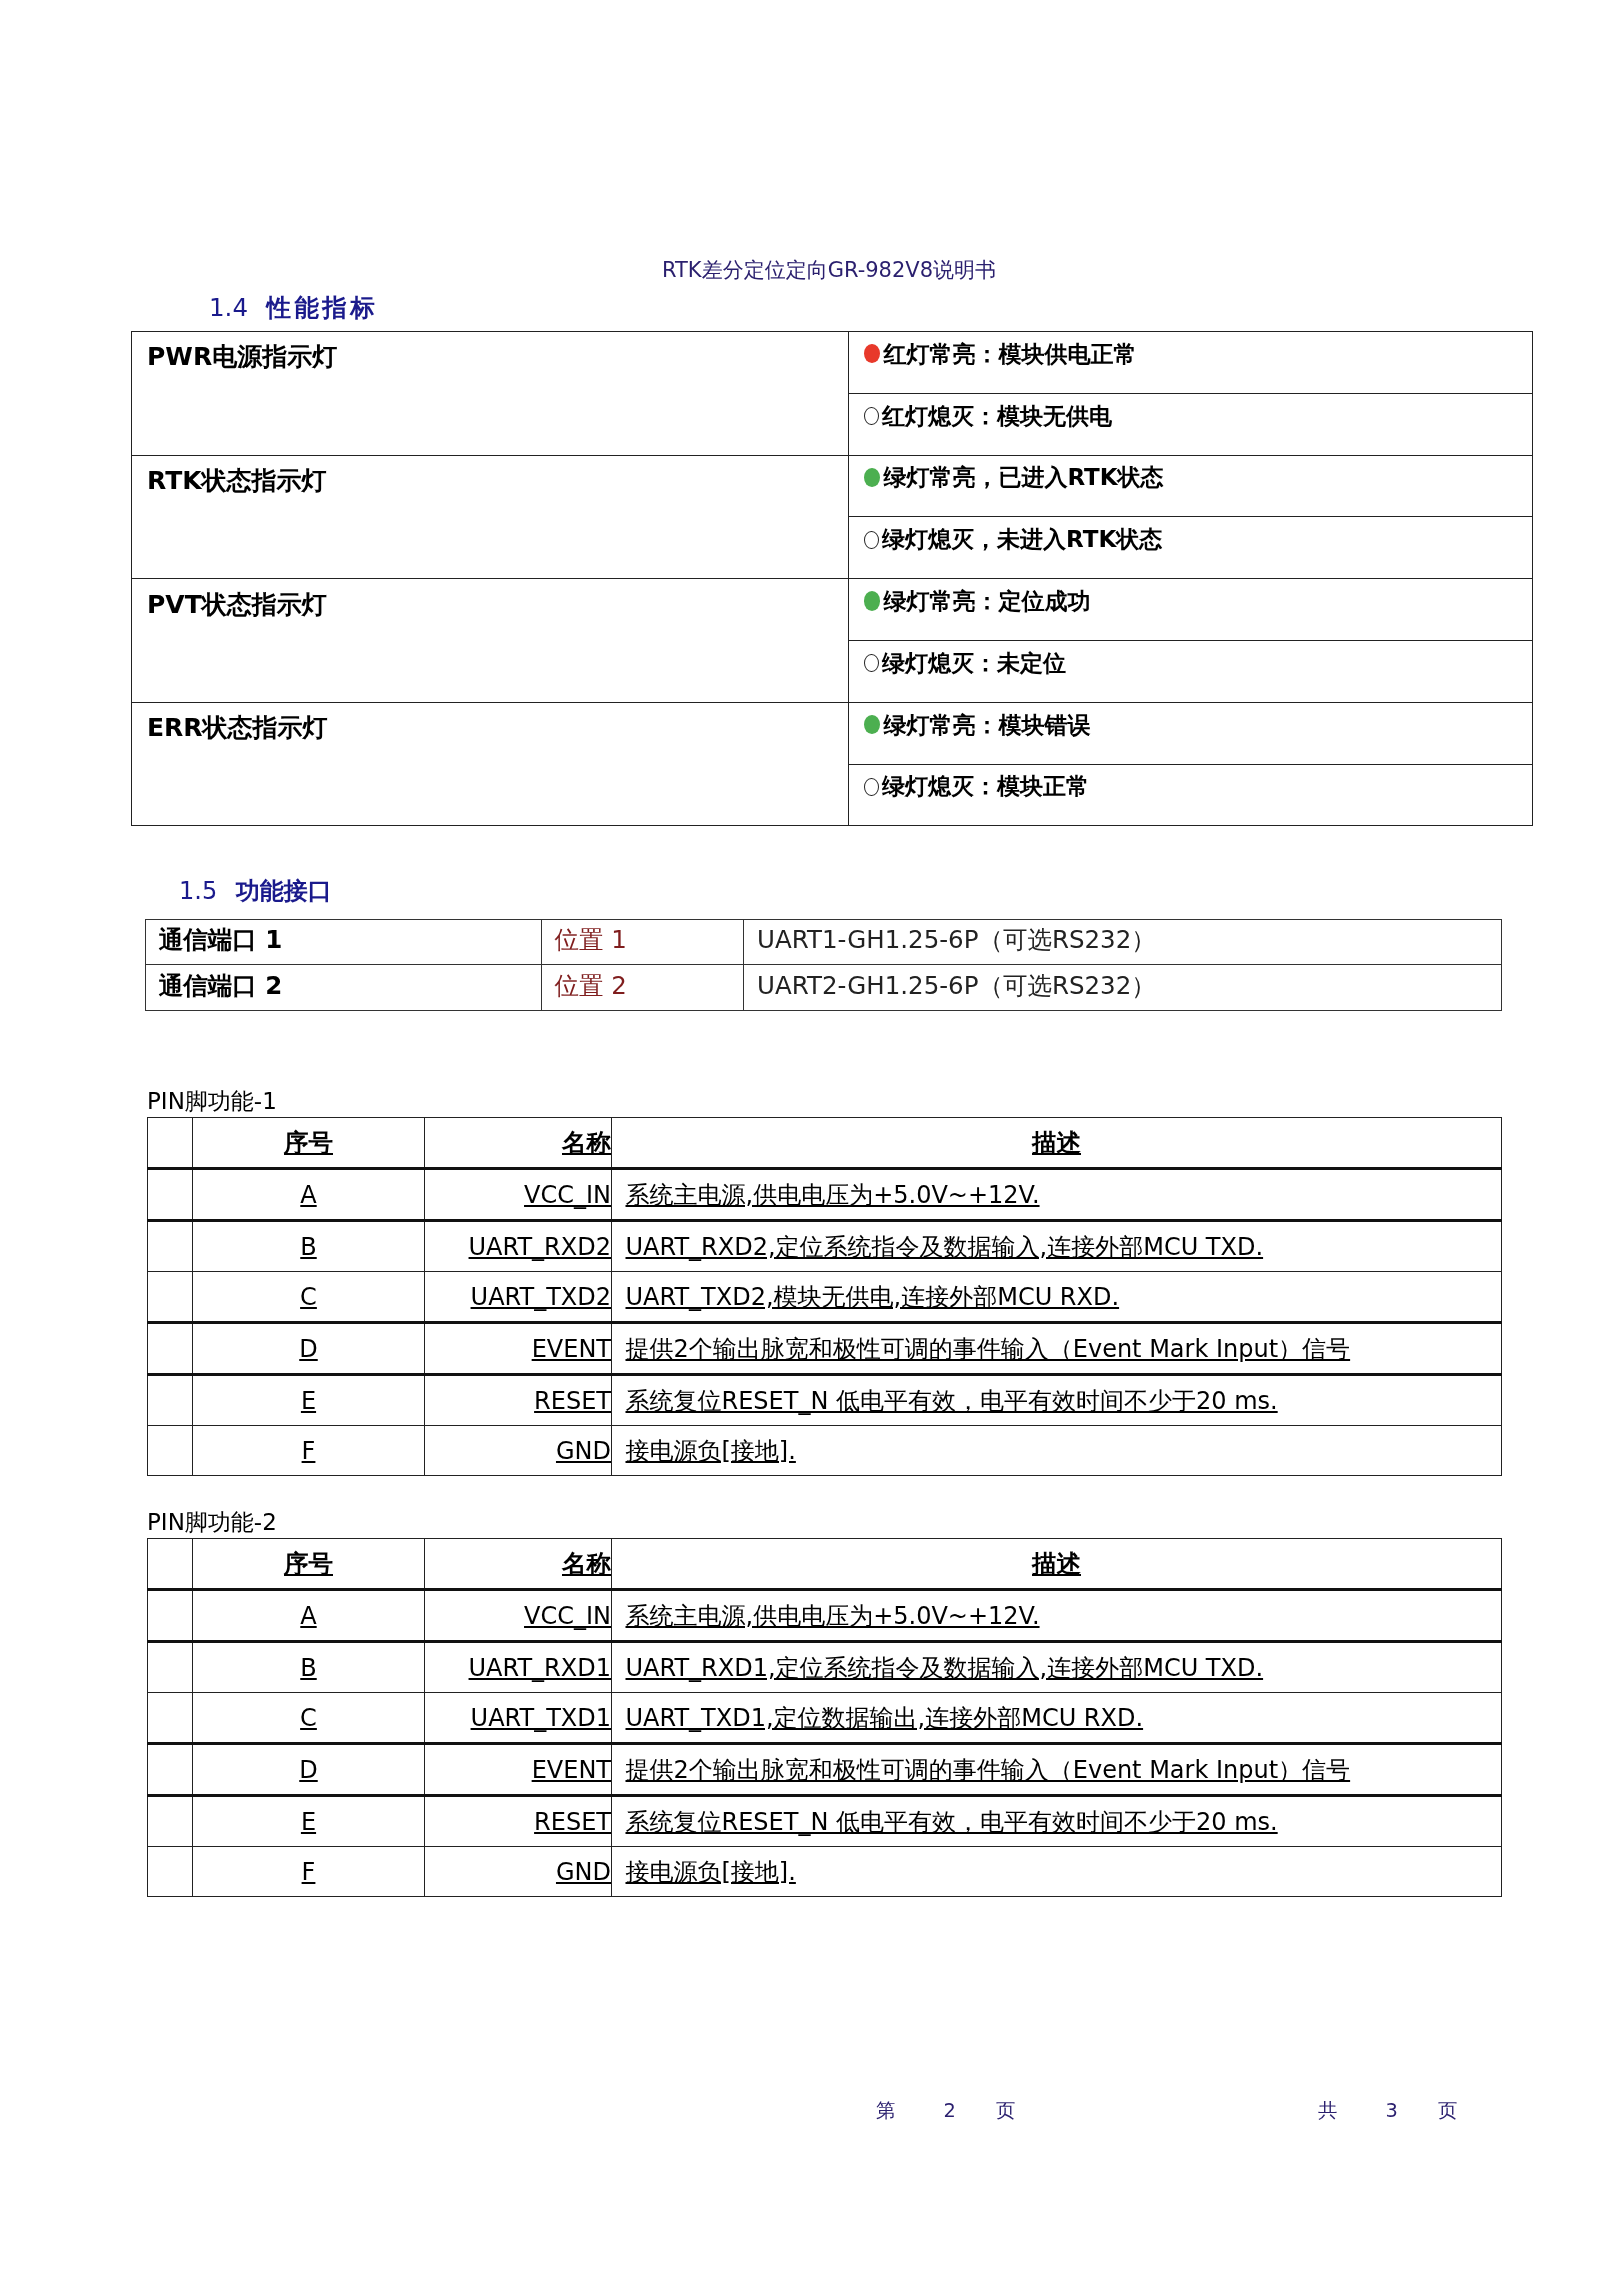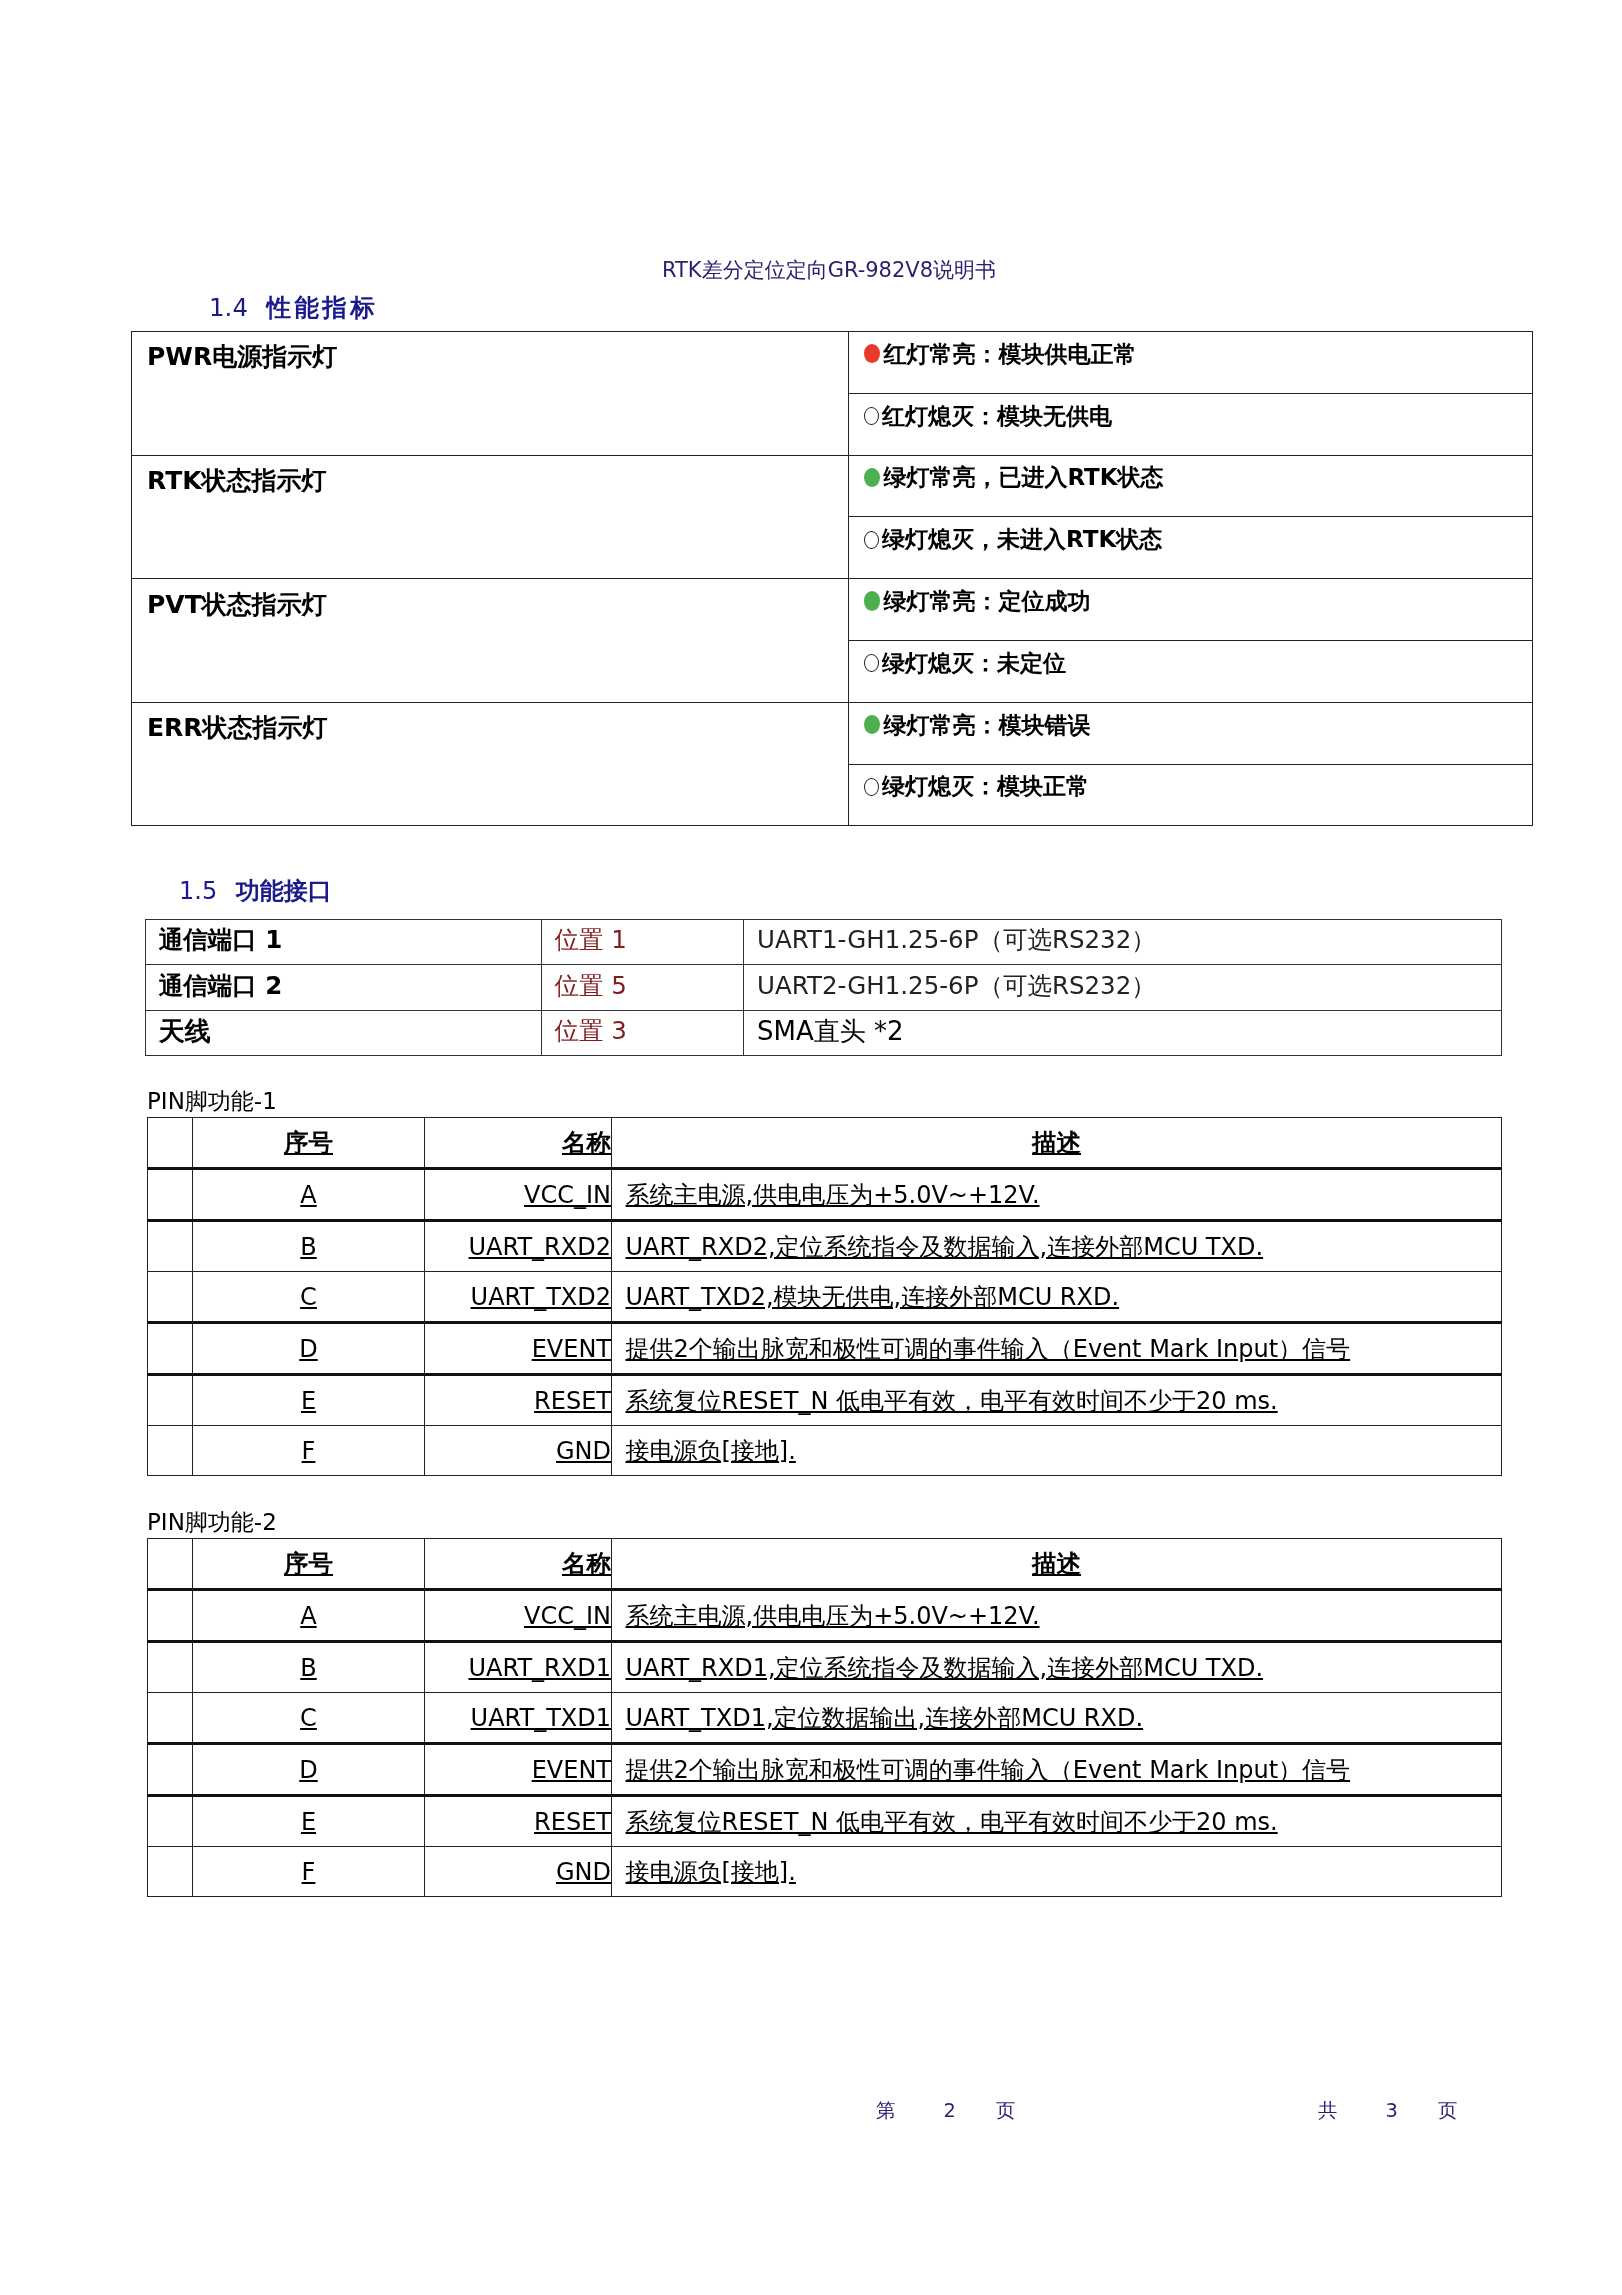--- a/index.html
+++ b/index.html
@@ -94,27 +94,22 @@
 
 <table id="t2">
   <tbody>
       <tr>
     <td class="c1">通信端口 1</td>
     <td class="c2">位置 1</td>
     <td class="c3">UART1-GH1.25-6P（可选RS232）</td>
   </tr>
   <tr>
     <td class="c1">通信端口 2</td>
-    <td class="c2">位置 5</td>
+    <td class="c2">位置 2</td>
     <td class="c3">UART2-GH1.25-6P（可选RS232）</td>
-  </tr>
-  <tr class="last">
-    <td class="c1">天线</td>
-    <td class="c2">位置 3</td>
-    <td class="c3">SMA直头 *2</td>
   </tr>
 </tbody>
   </table>
 
 <div class="abs pin-label" style="top:1086px;">PIN脚功能-1</div>
 <table class="pin" style="top:1117px;">
   <tbody>
       <tr class="hdr">
     <td class="blank"></td>
     <td class="seq">序号</td>

